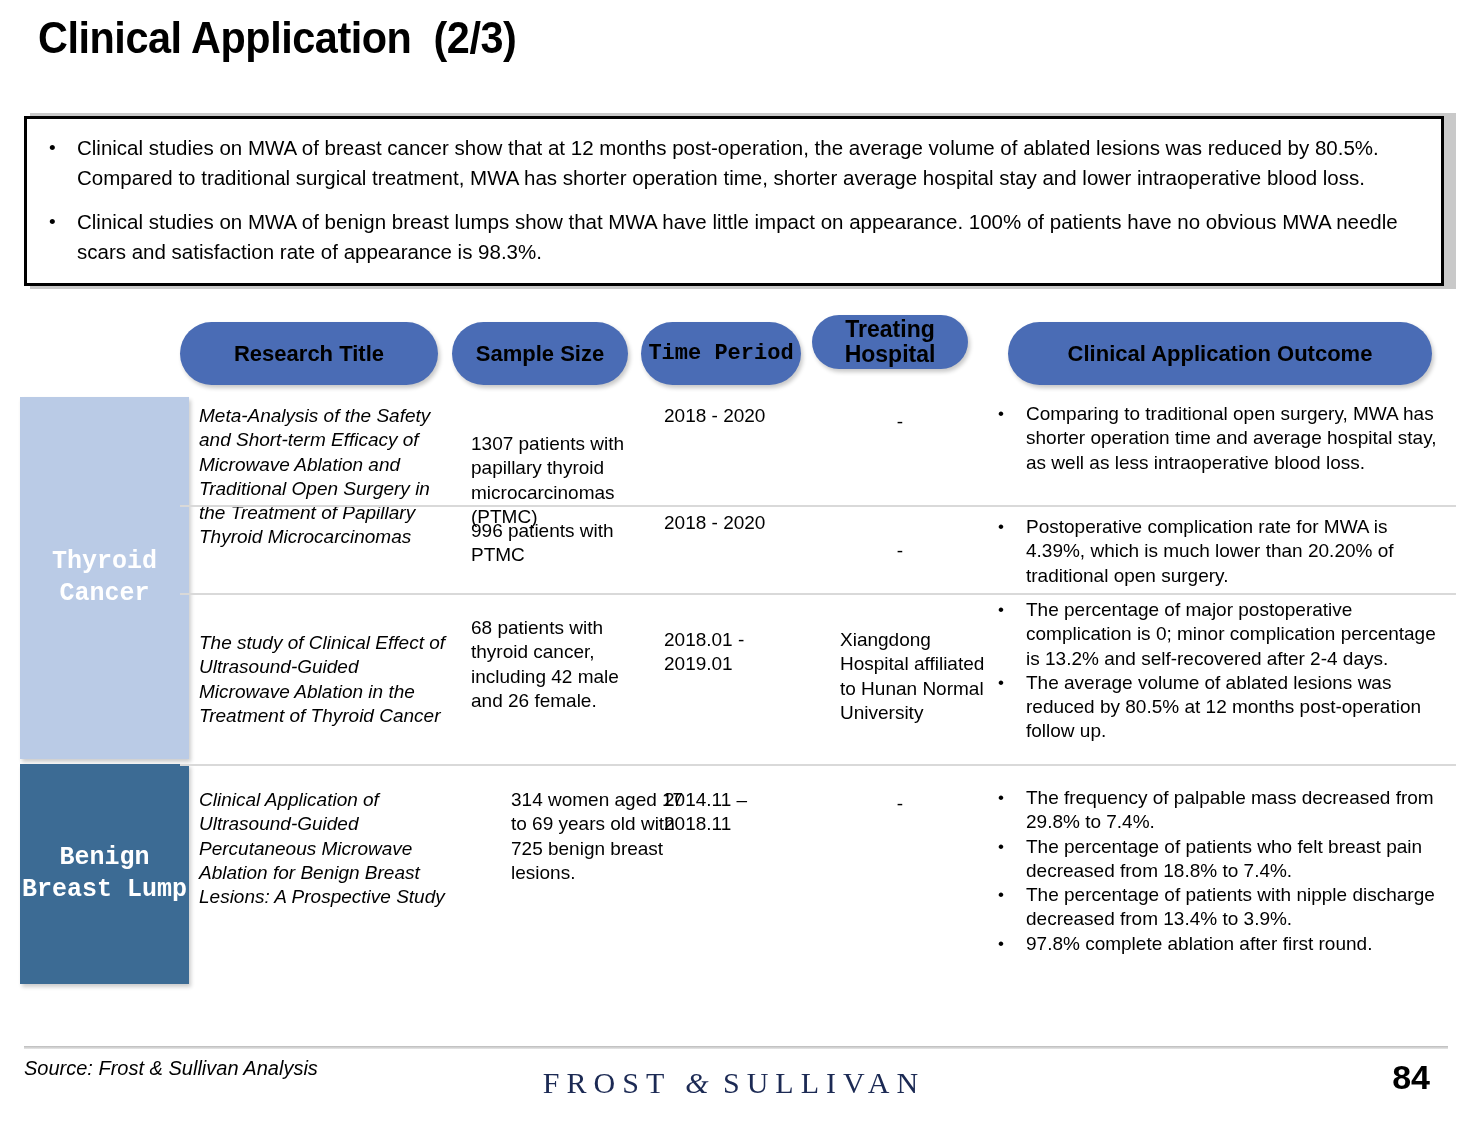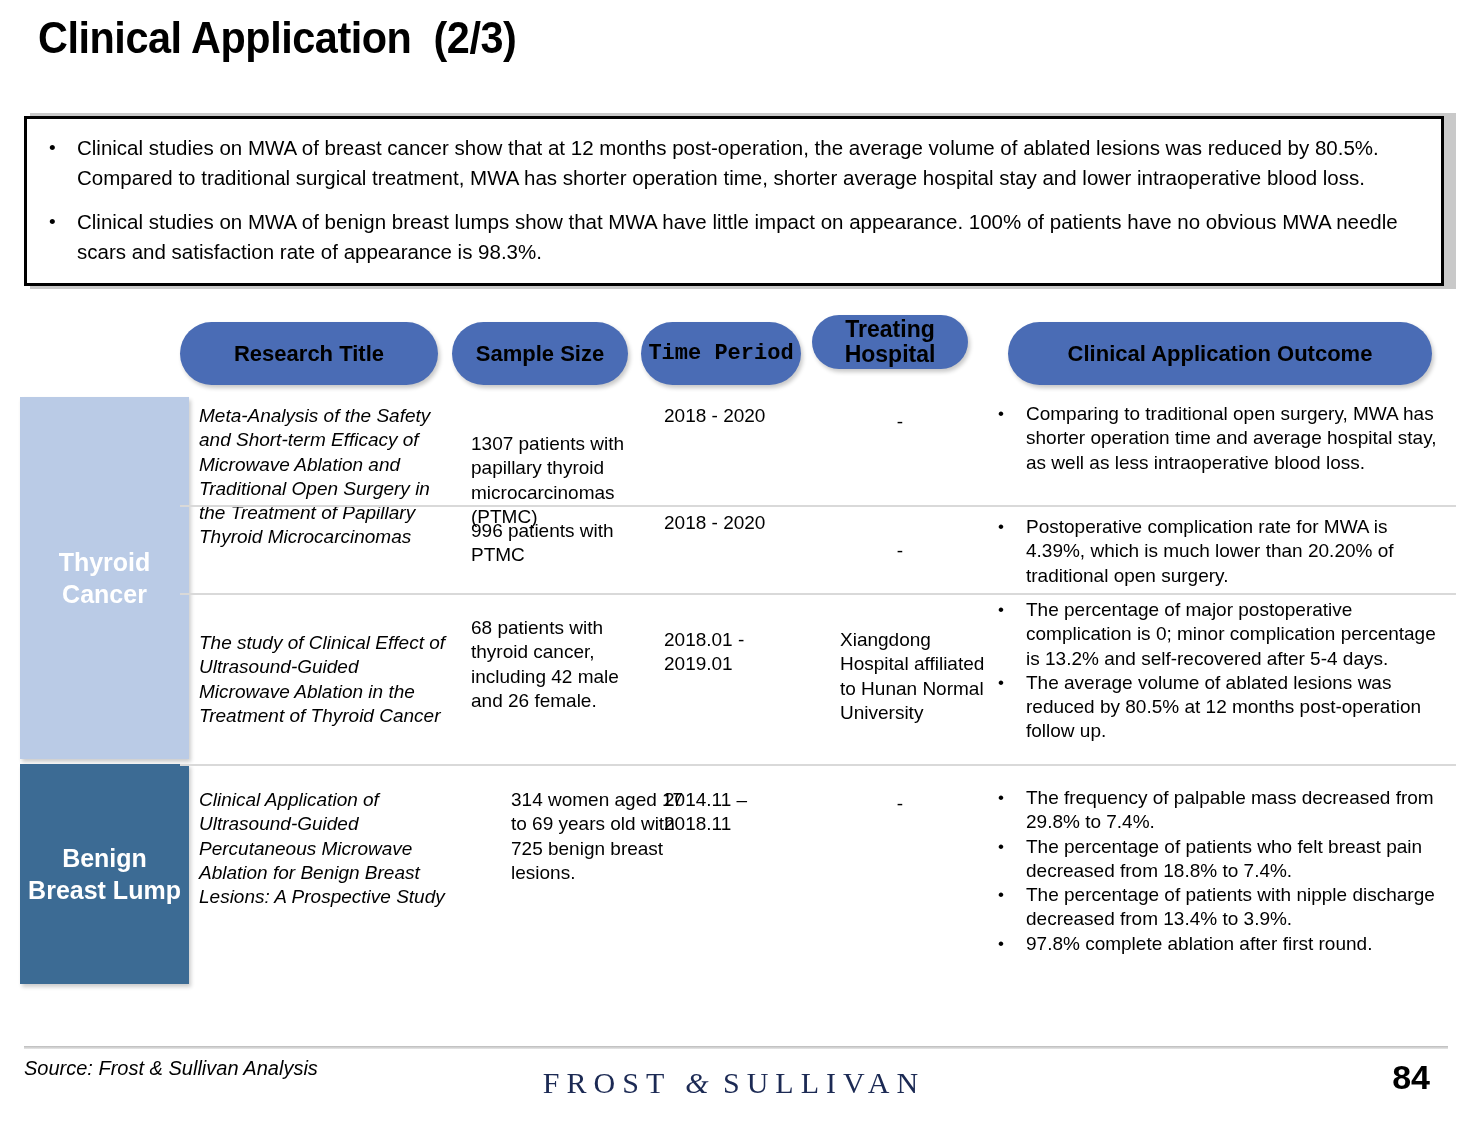--- a/index.html
+++ b/index.html
@@ -66,20 +66,21 @@
   #pill-hosp    {left:812px;top:315px;width:156px;height:54px;font-size:23px;}
   #pill-outcome {left:1008px;top:322px;width:424px;height:63px;font-size:22px;}
 
   
   .cat{
     position:absolute;
     display:flex;align-items:center;justify-content:center;
     text-align:center;
     color:#ffffff;font-weight:bold;font-size:25px;line-height:32px;
     box-shadow:2px 3px 4px rgba(0,0,0,0.20);
+    font-family:Liberation Mono, monospace;
   }
   #cat-thyroid{left:20px;top:397px;width:169px;height:362px;background:#bacbe6;}
   #cat-benign {left:20px;top:764px;width:169px;height:220px;background:#3c6b94;}
 
   
   .row{position:absolute;left:180px;width:1276px;}
   .row .hr{
     position:absolute;left:0;right:0;top:0;height:2px;background:#d9d9d9;
   }
   .cell{position:absolute;box-sizing:border-box;}
@@ -181,21 +182,21 @@
 
   <div class="row" id="row3">
     <div class="hr"></div>
     <div class="cell c-title" style="top:38px;">The study of Clinical Effect of Ultrasound-Guided Microwave Ablation in the Treatment of Thyroid Cancer</div>
     <div class="cell c-sample" style="top:23px;">68 patients with thyroid cancer, including 42 male and 26 female.</div>
     <div class="cell c-time" style="top:35px;">2018.01 - 2019.01</div>
     <div class="cell c-hosp" style="top:35px;">Xiangdong Hospital affiliated to Hunan Normal University</div>
     <div class="cell c-out" style="top:5px;">
       <div class="obul">
         <span class="dot">•</span>
-        <span class="txt">The percentage of major postoperative complication is 0; minor complication percentage is 13.2% and self-recovered after 5-4 days.</span>
+        <span class="txt">The percentage of major postoperative complication is 0; minor complication percentage is 13.2% and self-recovered after 2-4 days.</span>
       </div>
       <div class="obul">
         <span class="dot">•</span>
         <span class="txt">The average volume of ablated lesions was reduced by 80.5% at 12 months post-operation follow up.</span>
       </div>
     </div>
   </div>
 
   <div class="row" id="row4">
     <div class="hr"></div>

